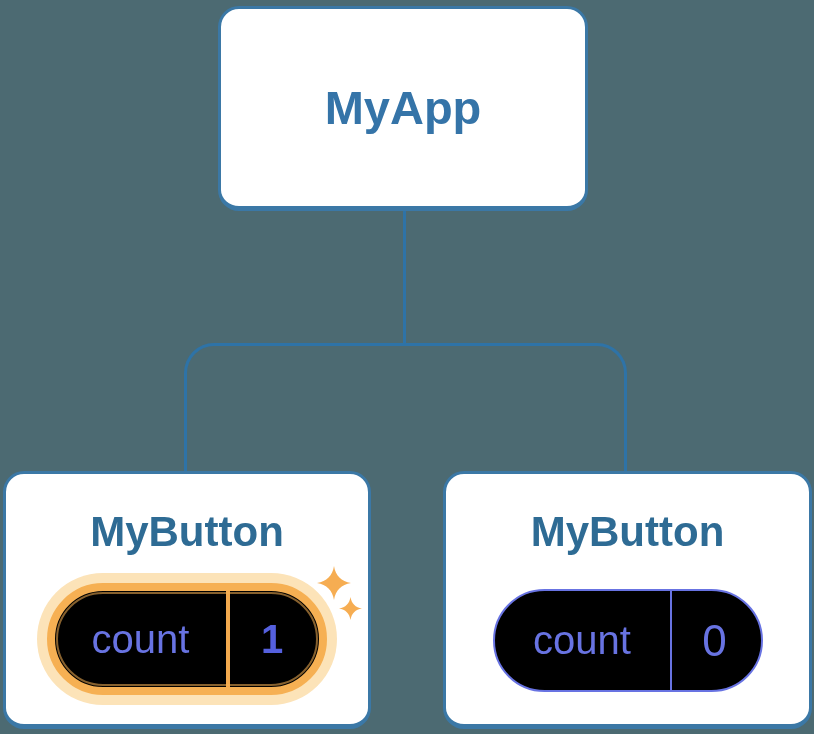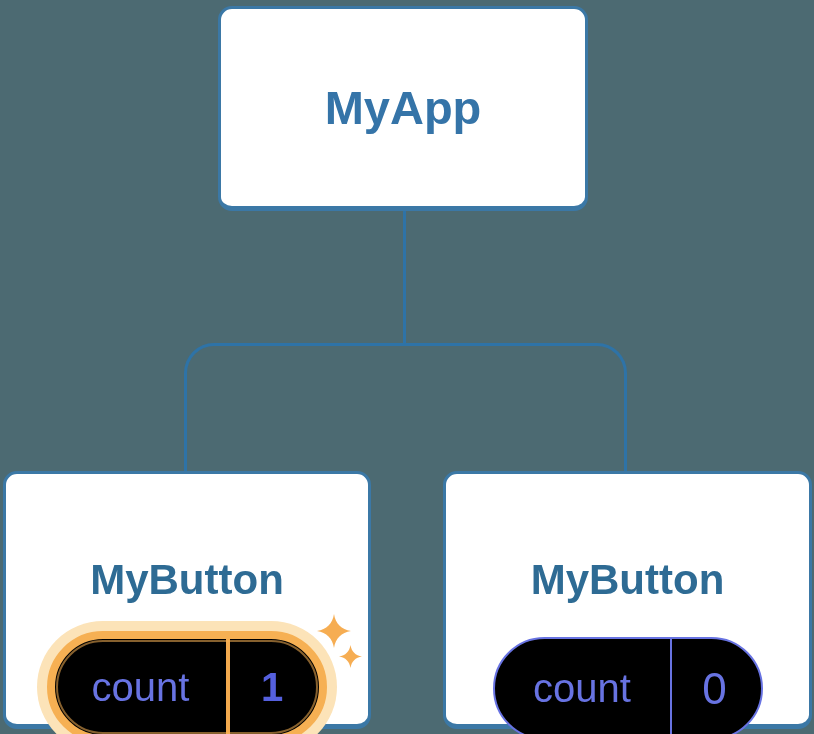--- a/index.html
+++ b/index.html
@@ -5,29 +5,29 @@
   html, body { margin:0; padding:0; background:#4c6a72; }
   .canvas {
     position:relative; width:814px; height:734px;
     background:#4c6a72; overflow:hidden;
     font-family:"Liberation Sans", sans-serif;
   }
   
   .node {
     position:absolute; background:#ffffff;
     border:3px solid #3b78a6; border-bottom-width:5px;
-    border-radius:14px; box-sizing:border-box;
+    border-radius:21px; box-sizing:border-box;
     display:flex; flex-direction:column; align-items:center;
   }
   .node.root { left:218px; top:6px; width:370px; height:205px; justify-content:center; }
   .root-label { font-size:47px; font-weight:700; color:#3574a8; }
   .node.child { top:471px; height:258px; padding-top:34px; }
   .node.child.left  { left:3px;   width:368px; }
   .node.child.right { left:443px; width:369px; }
-  .child-label { font-size:42px; font-weight:700; color:#2e6b94; line-height:1.12;margin-top:48px; }
+  .child-label { font-size:42px; font-weight:700; color:#2e6b94; line-height:1.12; }
   
   .stem {
     position:absolute; left:403px; top:209px; width:3px; height:137px;
     background:#2e73a7;
   }
   .branch {
     position:absolute; left:184px; top:343px; width:443px; height:128px;
     border:3px solid #2e73a7; border-bottom:none;
     border-radius:30px 30px 0 0; box-sizing:border-box;
   }

